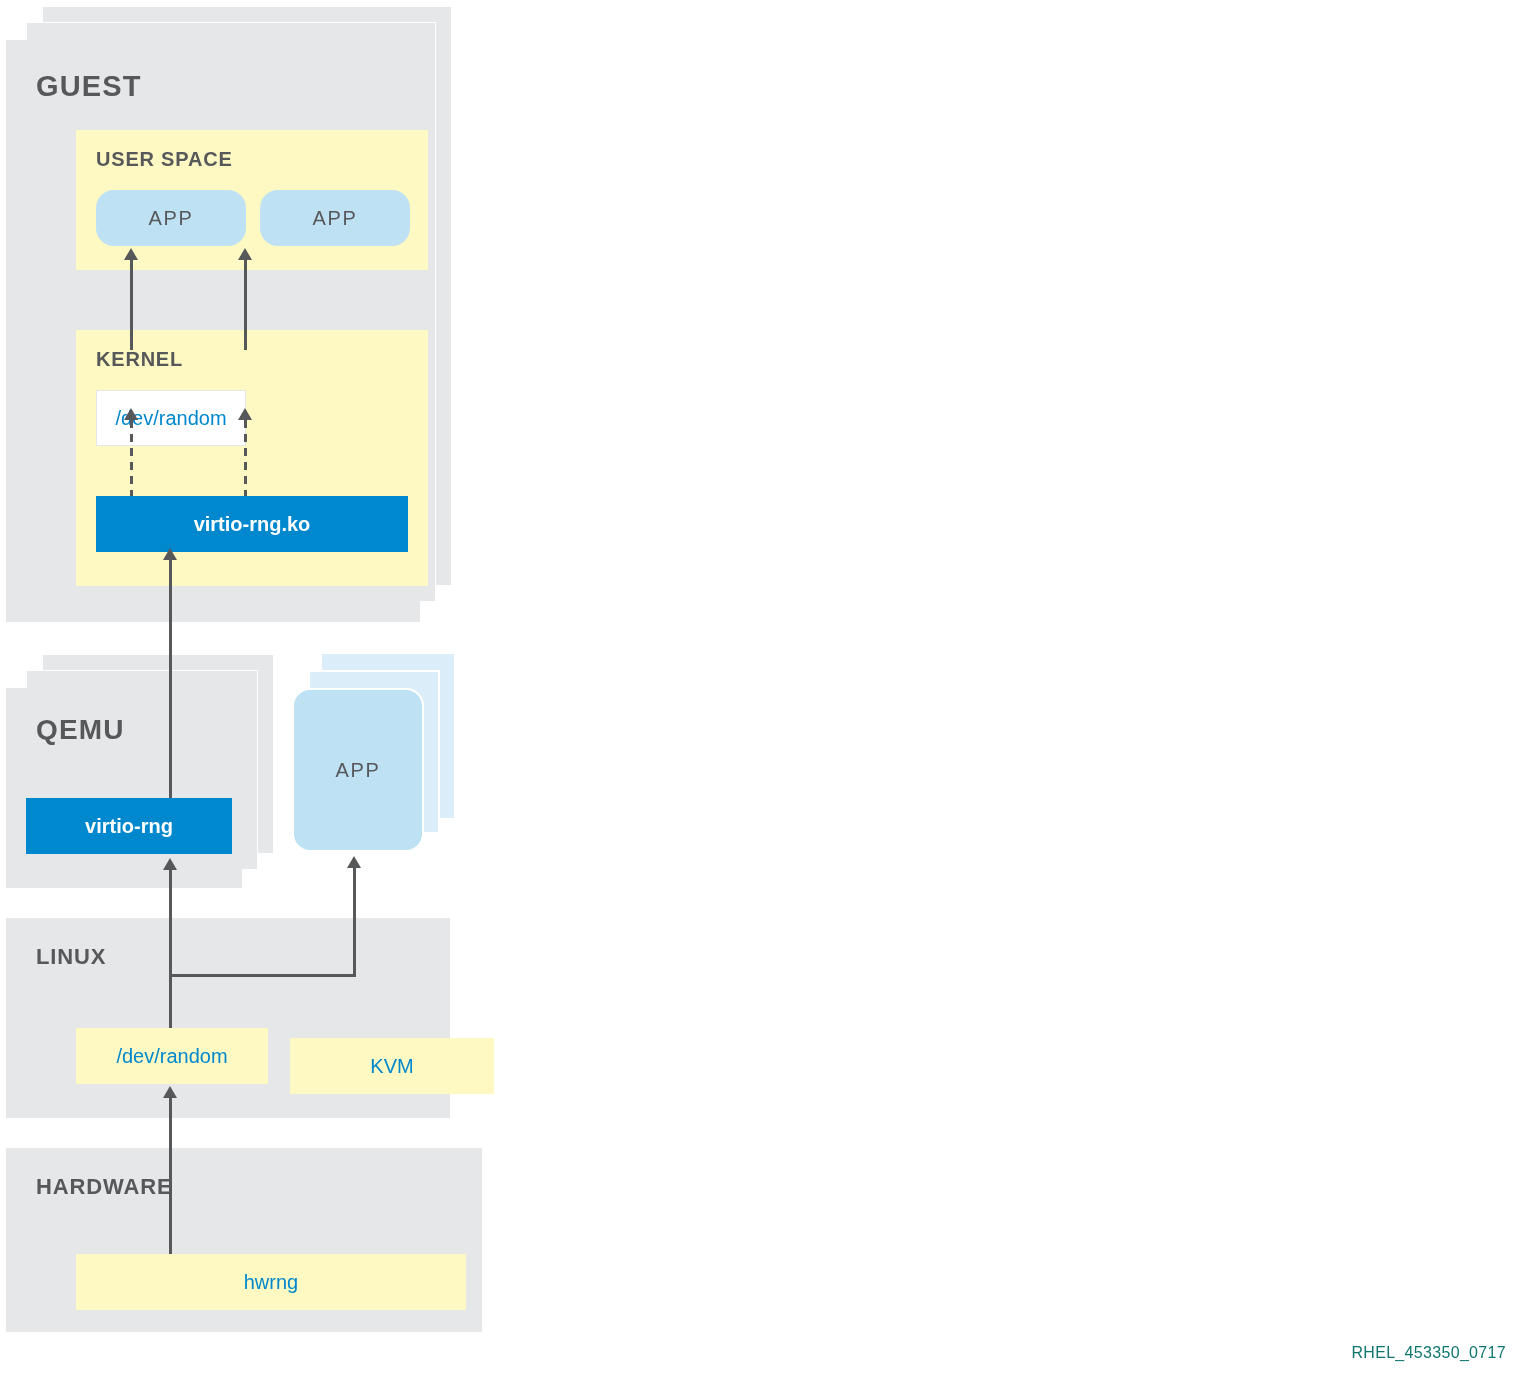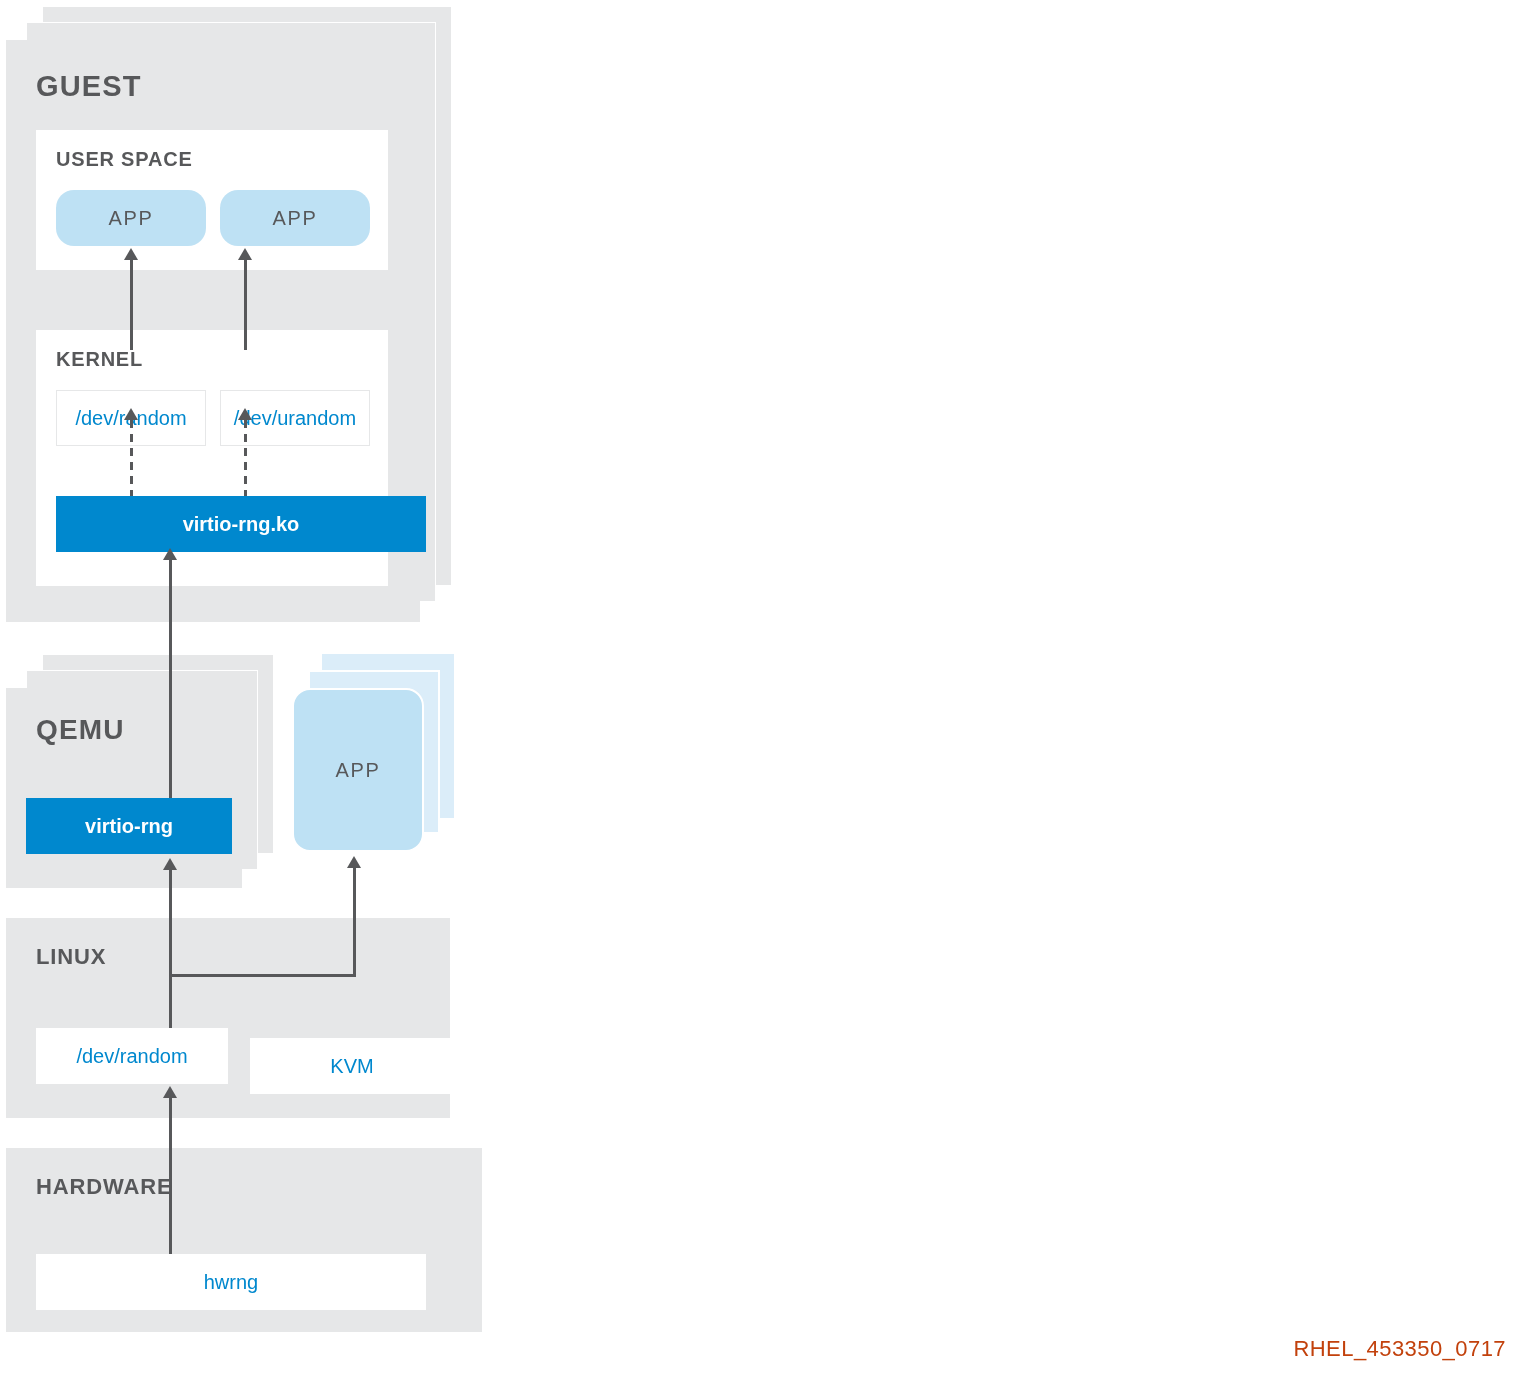--- a/index.html
+++ b/index.html
@@ -1,32 +1,32 @@
 <!DOCTYPE html>
 <html><head>
 <meta charset="utf-8">
 <style>
   html,body{margin:0;padding:0;background:#fff;font-family:Arial,Helvetica,sans-serif;}
   .canvas{position:relative;width:1520px;height:1376px;}
   .box{position:absolute;box-sizing:border-box;}
   .gray-panel{background:#e6e7e8;}
-  .white-panel{background:#ffffff;}
+  .white-panel{background:#fef9c3;margin-left:40px;}
   .blue-solid{background:#0088ce;}
   .blue-light{background:#bee1f4;}
   .blue-lighter{background:#dbedf9;}
   .panel-title{position:absolute;font-weight:bold;letter-spacing:0.04em;color:#57585a;}
   .label-center{display:flex;align-items:center;justify-content:center;font-size:20px;}
   .label-blue{color:#0088ce;}
   .label-white{color:#fff;font-weight:bold;}
   .label-gray{color:#57585a;letter-spacing:0.08em;border-radius:18px;}
   .thin-border{border:1px solid #e6e7e8;}
   .arrow-line{position:absolute;background:#57585a;}
   .arrow-head{position:absolute;width:0;height:0;border-style:solid;}
   .arrow-head.up{border-width:0 7px 12px 7px;border-color:transparent transparent #57585a transparent;}
-  .footer-id{position:absolute;color:#c2410c;font-size:22px;letter-spacing:0.02em;}
+  .footer-id{position:absolute;color:#0f766e;font-size:16px;letter-spacing:0.02em;}
   .stack-shadow{border:1px solid #fff;}
 </style>
 </head>
 <body>
 
 <div class="canvas">
 
   <div class="box gray-panel stack-shadow" style="left:42px;top:6px;width:410px;height:580px;"></div>
   <div class="box gray-panel stack-shadow" style="left:26px;top:22px;width:410px;height:580px;"></div>
   <div class="box gray-panel" style="left:6px;top:40px;width:414px;height:582px;">
@@ -34,22 +34,21 @@
 
     <div class="box white-panel" style="left:30px;top:90px;width:352px;height:140px;">
       <div class="panel-title" style="left:20px;top:18px;font-size:20px;">USER SPACE</div>
       <div class="box blue-light label-center label-gray" style="left:20px;top:60px;width:150px;height:56px;">APP</div>
       <div class="box blue-light label-center label-gray" style="left:184px;top:60px;width:150px;height:56px;">APP</div>
     </div>
 
     <div class="box white-panel" style="left:30px;top:290px;width:352px;height:256px;">
       <div class="panel-title" style="left:20px;top:18px;font-size:20px;">KERNEL</div>
       <div class="box thin-border label-center label-blue" style="left:20px;top:60px;width:150px;height:56px;background:#fff;">/dev/random</div>
-      <div class="box thin-border label-center label-blue" style="left:184px;top:60px;width:150px;height:56px;background:#fff;">/dev/urandom</div>
-      <div class="box blue-solid label-center label-white" style="left:20px;top:166px;width:370px;height:56px;">virtio-rng.ko</div>
+      <div class="box blue-solid label-center label-white" style="left:20px;top:166px;width:312px;height:56px;">virtio-rng.ko</div>
     </div>
   </div>
 
   <div class="box gray-panel stack-shadow" style="left:42px;top:654px;width:232px;height:200px;"></div>
   <div class="box gray-panel stack-shadow" style="left:26px;top:670px;width:232px;height:200px;"></div>
   <div class="box gray-panel" style="left:6px;top:688px;width:236px;height:200px;">
     <div class="panel-title" style="left:30px;top:26px;font-size:28px;">QEMU</div>
     <div class="box blue-solid label-center label-white" style="left:20px;top:110px;width:206px;height:56px;">virtio-rng</div>
   </div>
 

